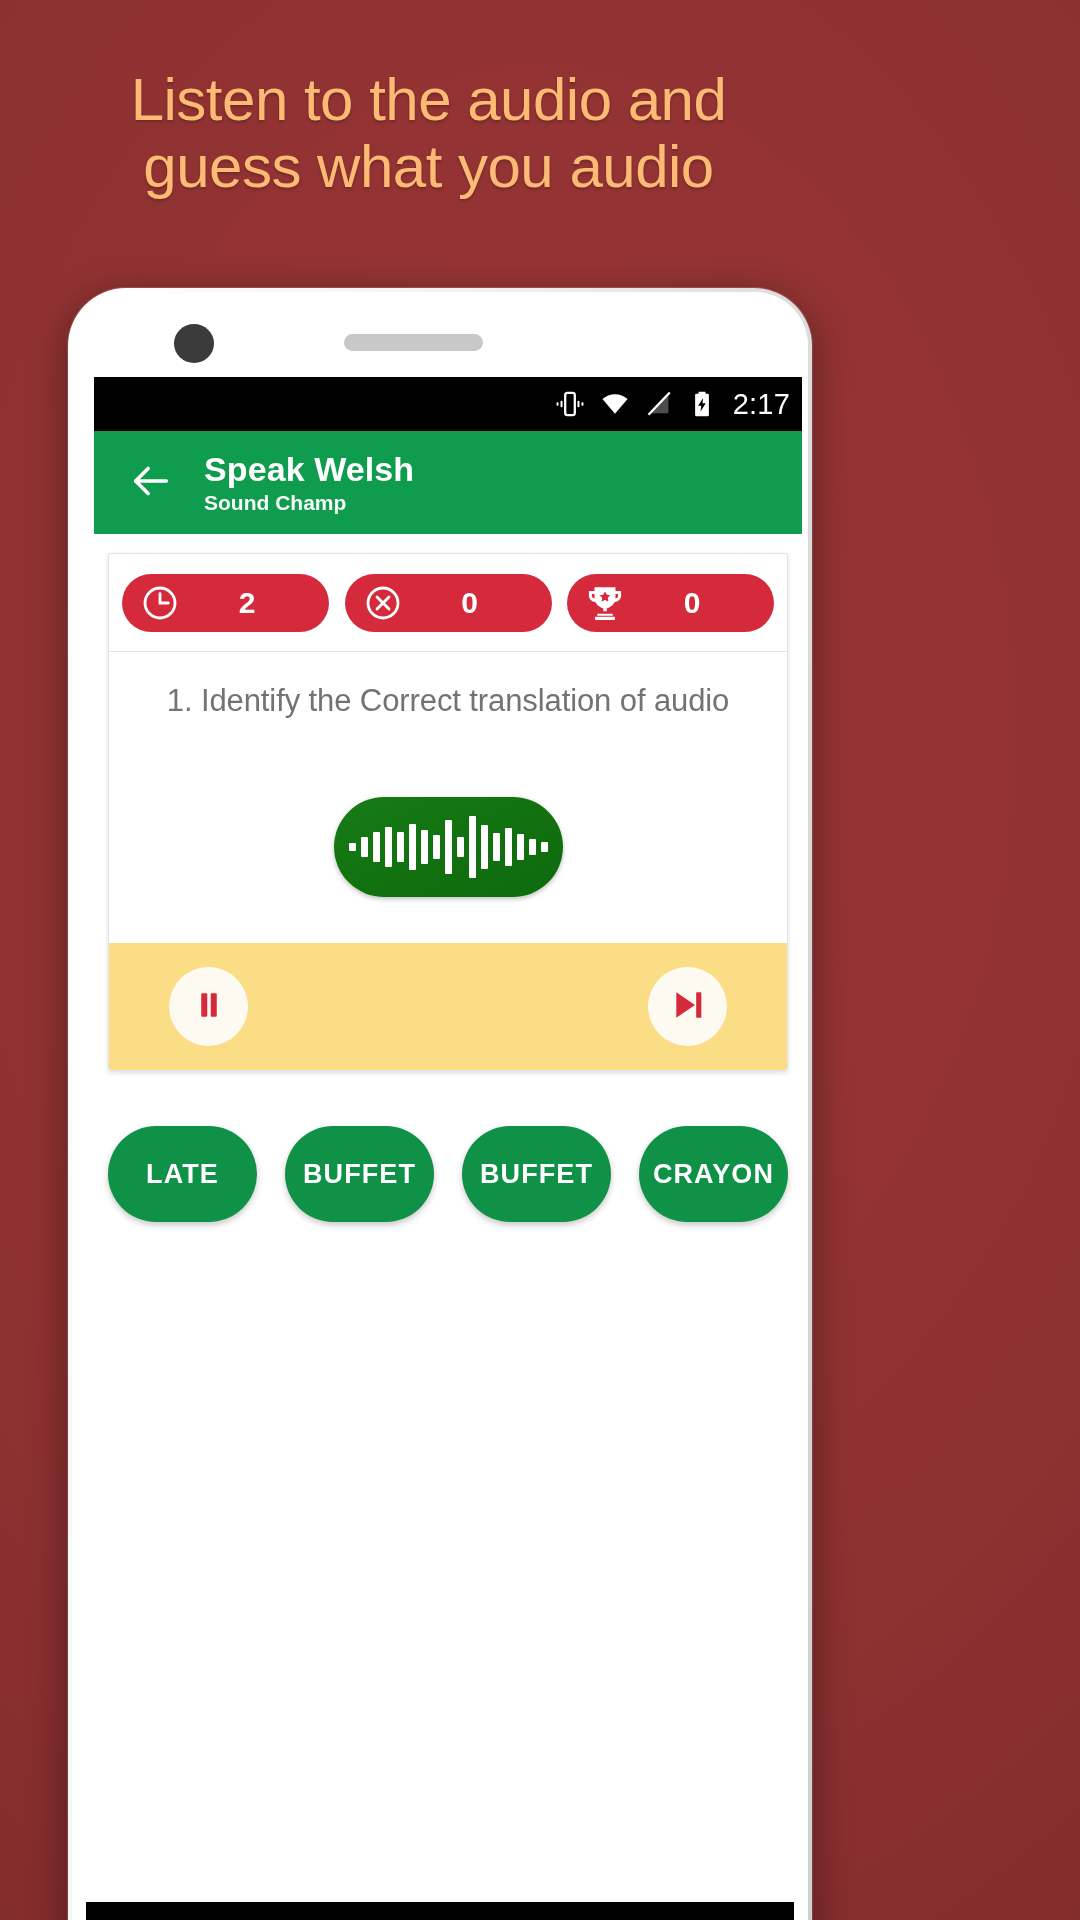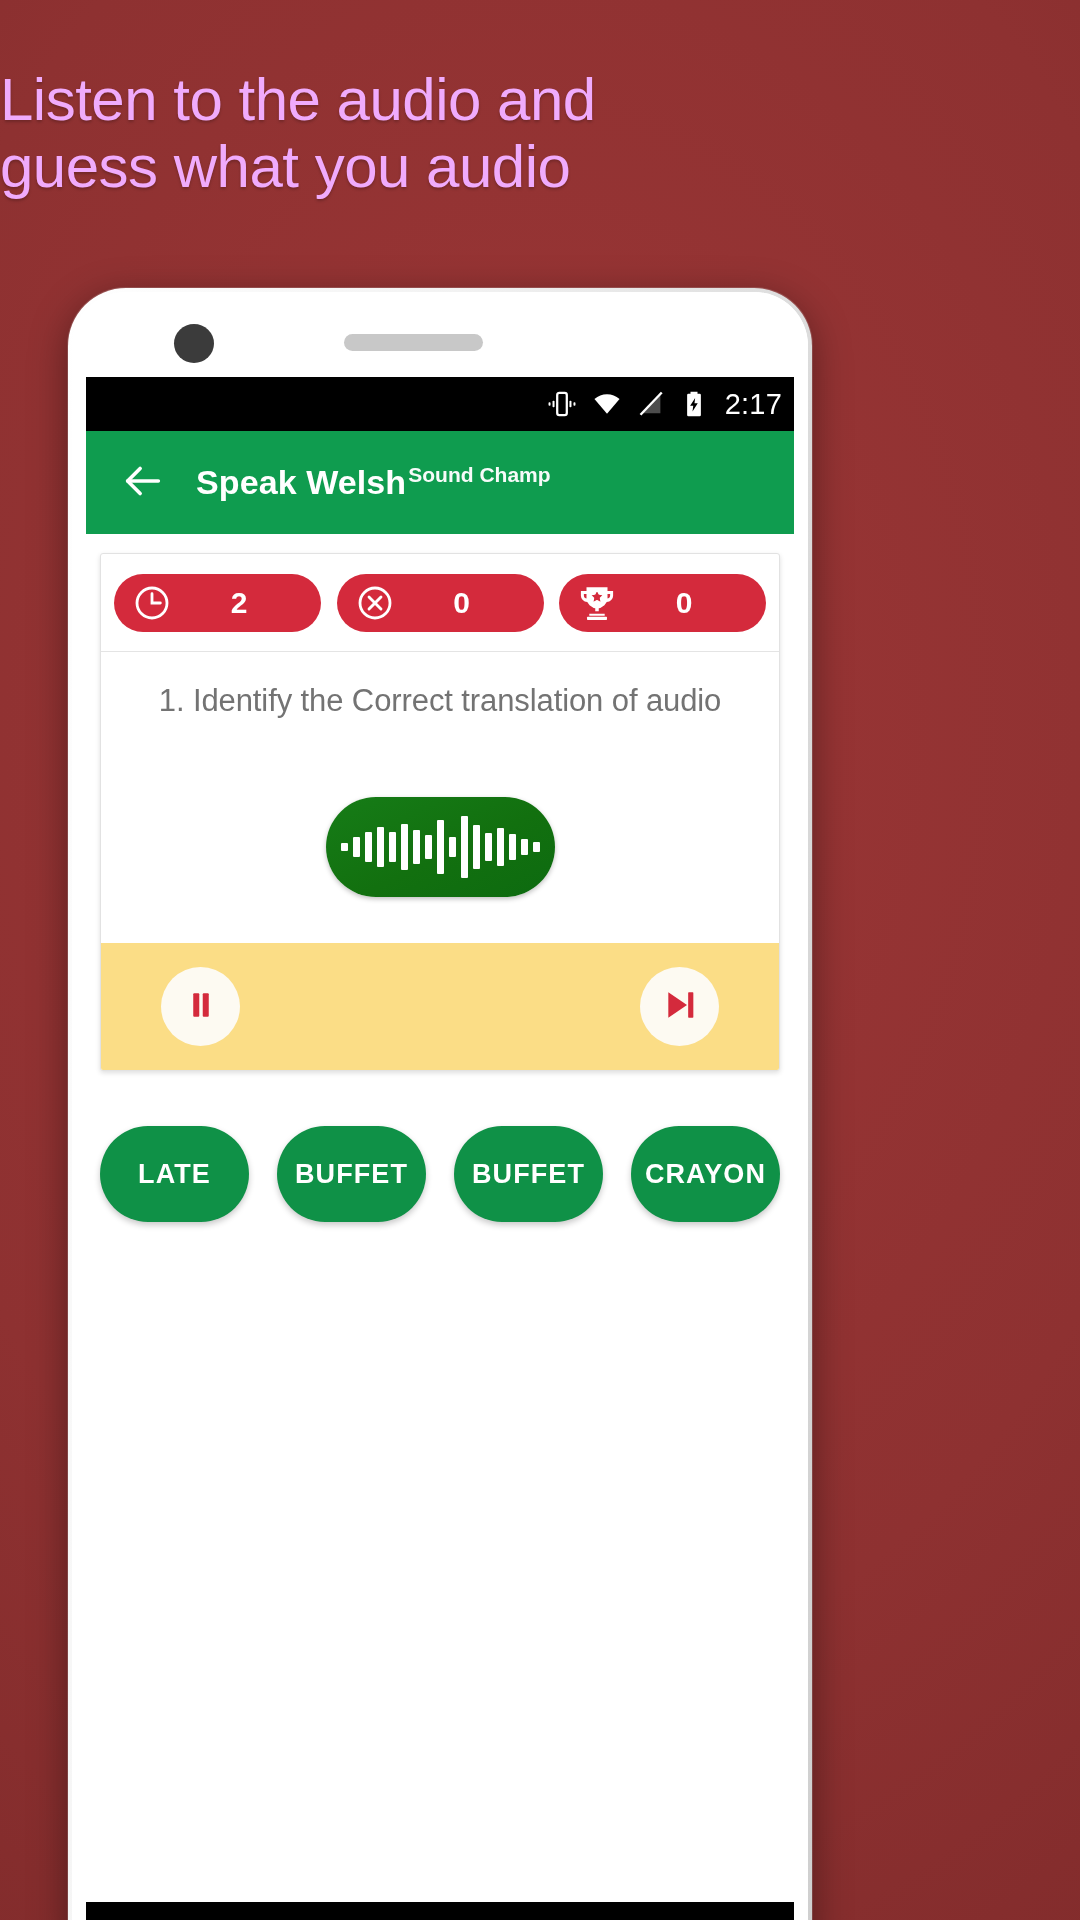--- a/index.html
+++ b/index.html
@@ -22,22 +22,22 @@
     inset: 0;
     background: radial-gradient(ellipse 140% 110% at 50% 38%, #9c3636 0%, #8e3131 45%, #7e2a2a 78%, #6e2424 100%);
   }
 
   
   #headline {
     position: absolute;
     top: 66px;
     left: 0;
     width: 857px;
-    text-align: left;
-    color: #f0abfc;
+    text-align: center;
+    color: #fdba74;
     font-size: 60px;
     line-height: 1.12;
     font-weight: 400;
     letter-spacing: -0.5px;
     text-shadow: 0 2px 3px rgba(0,0,0,0.22);
   }
   #headline .hl-line { display: block; }
 
   
   #phone-frame {
@@ -81,21 +81,21 @@
     top: 42px;
     width: 139px;
     height: 17px;
     border-radius: 9px;
     background: #c8c8c8;
   }
 
   
   #screen {
     position: absolute;
-    left: 14px;
+    left: 22px;
     top: 85px;
     width: 708px;
     height: 1490px;
     background: #ffffff;
     overflow: hidden;
   }
 
   
   #status-bar {
     height: 54px;
@@ -127,21 +127,21 @@
     width: 62px;
     height: 62px;
     display: flex;
     align-items: center;
     justify-content: center;
     flex: 0 0 auto;
   }
   #app-bar-titles {
     margin-left: 22px;
     display: flex;
-    flex-direction: row;
+    flex-direction: column;
     justify-content: center;
     gap: 2px;
   }
   #app-title {
     color: #ffffff;
     font-size: 34px;
     font-weight: 700;
     letter-spacing: 0.1px;
   }
   #app-subtitle {

